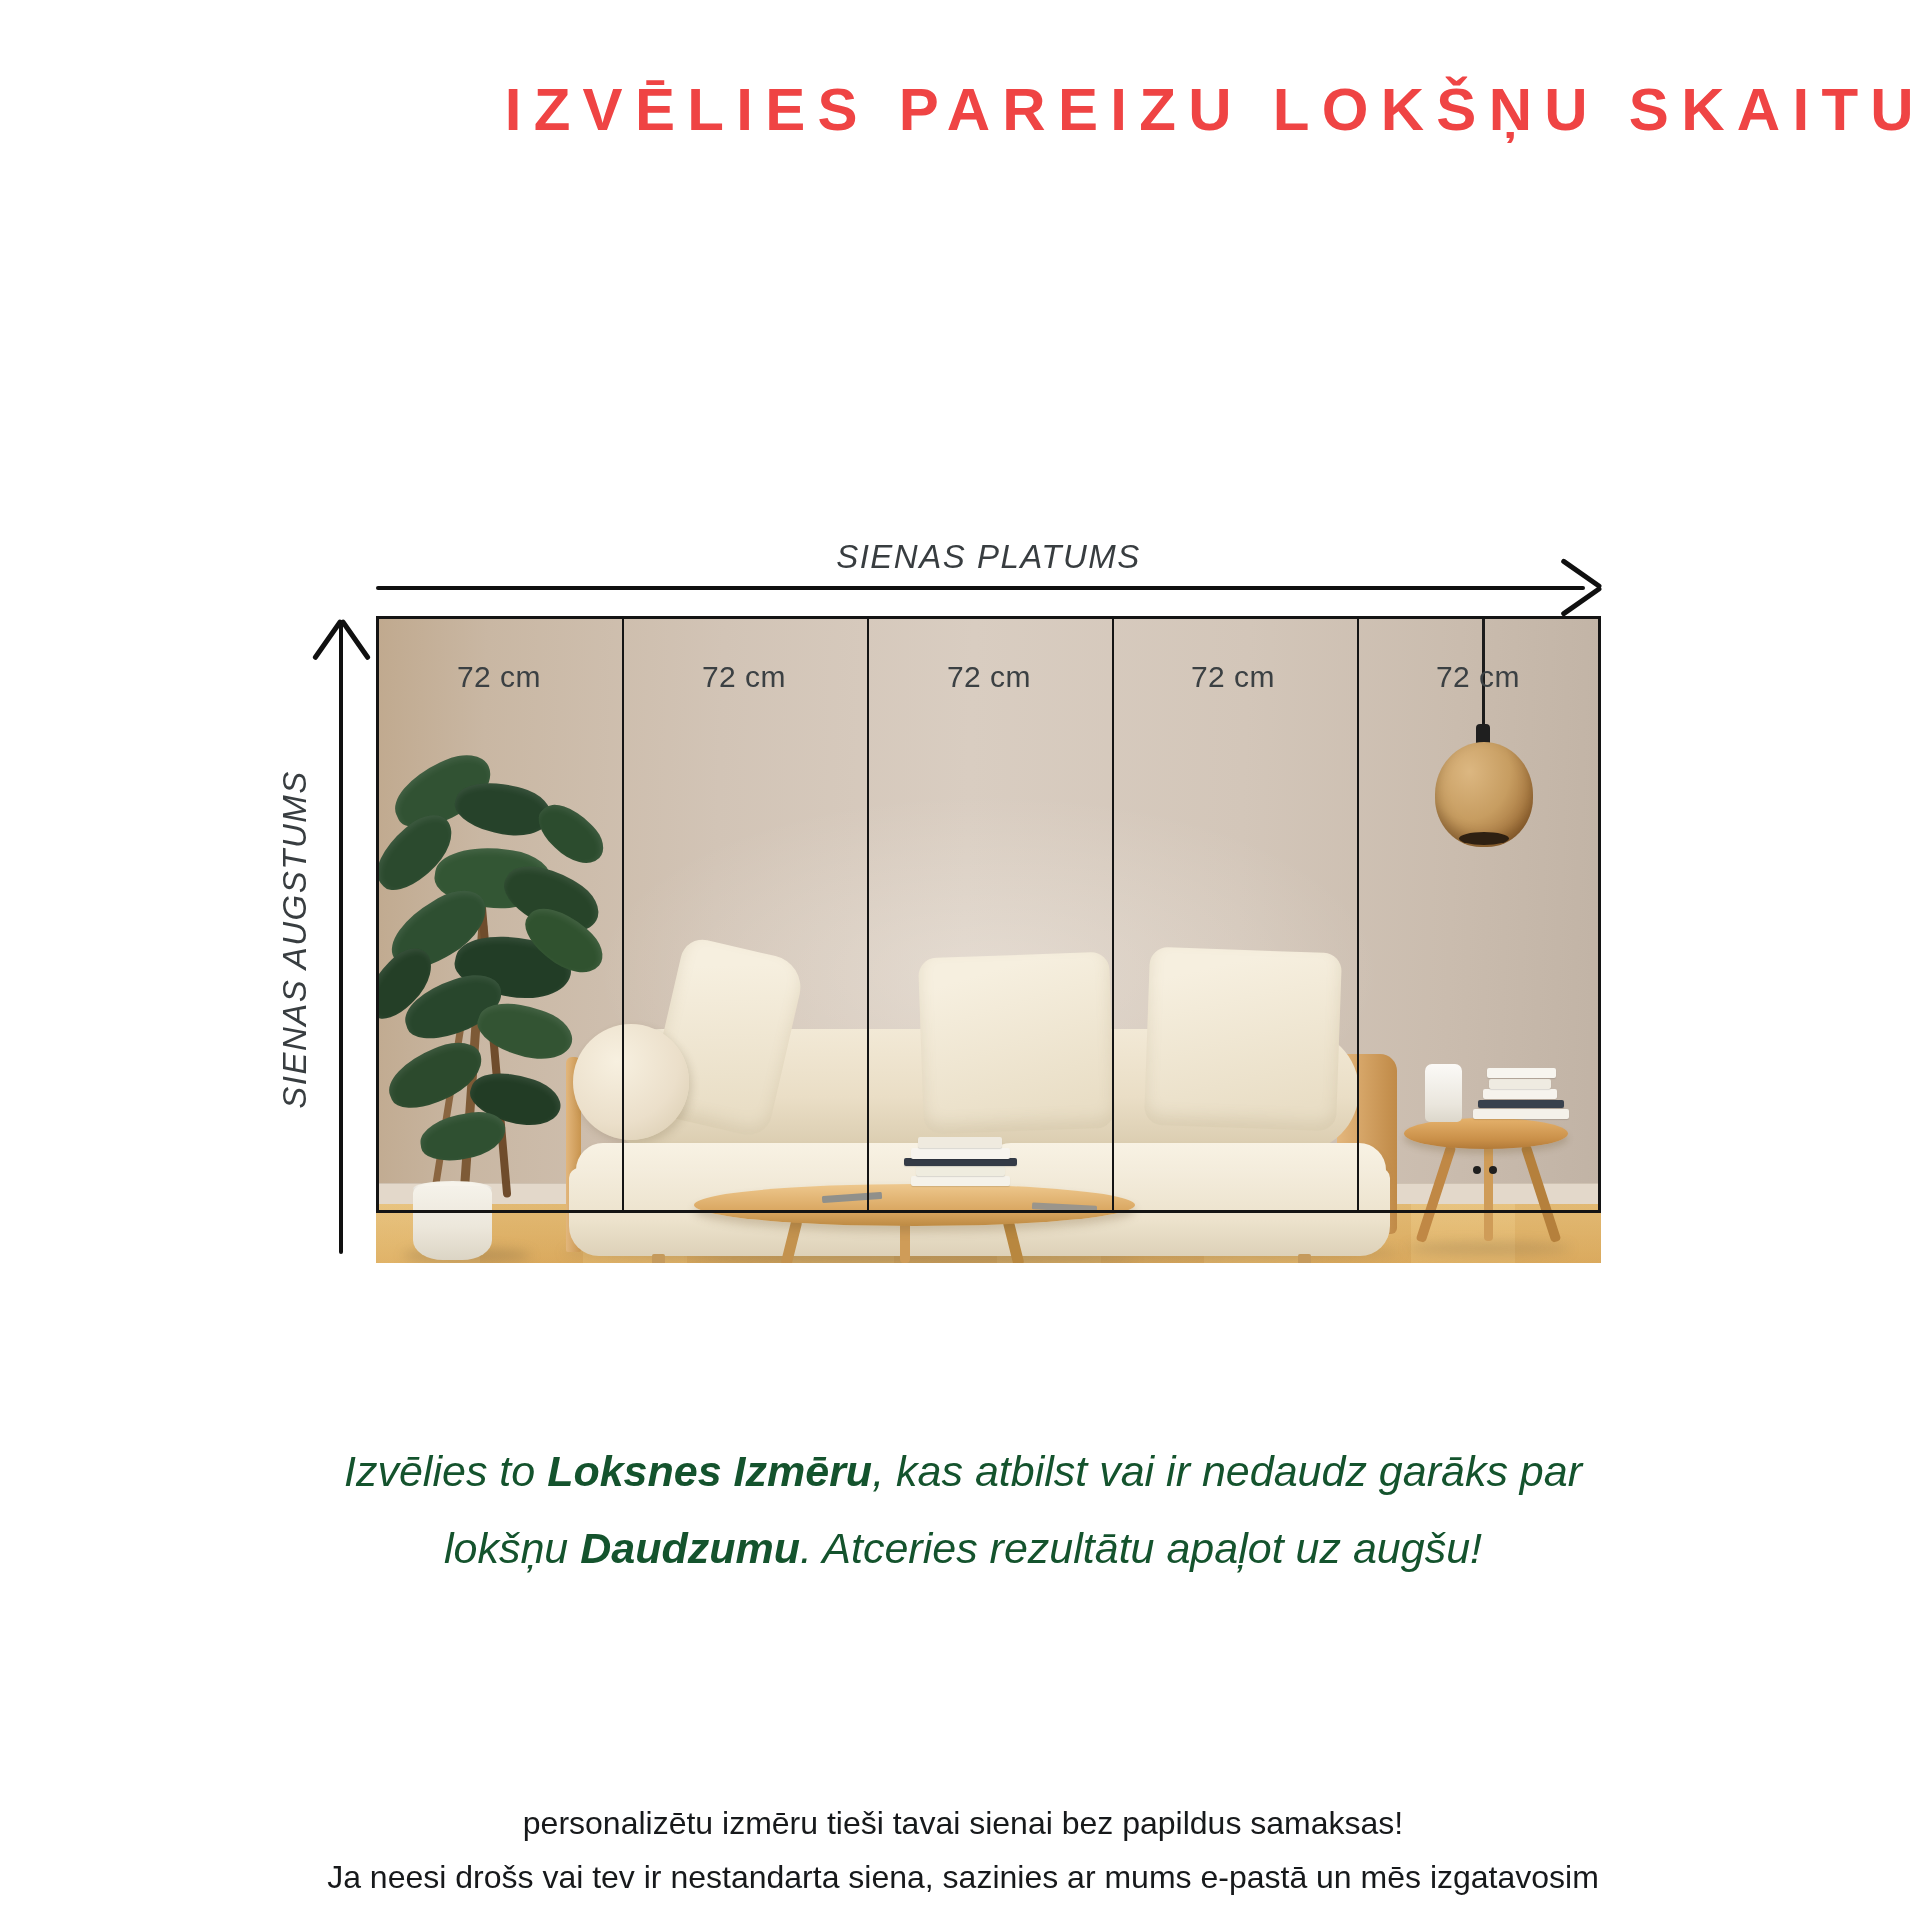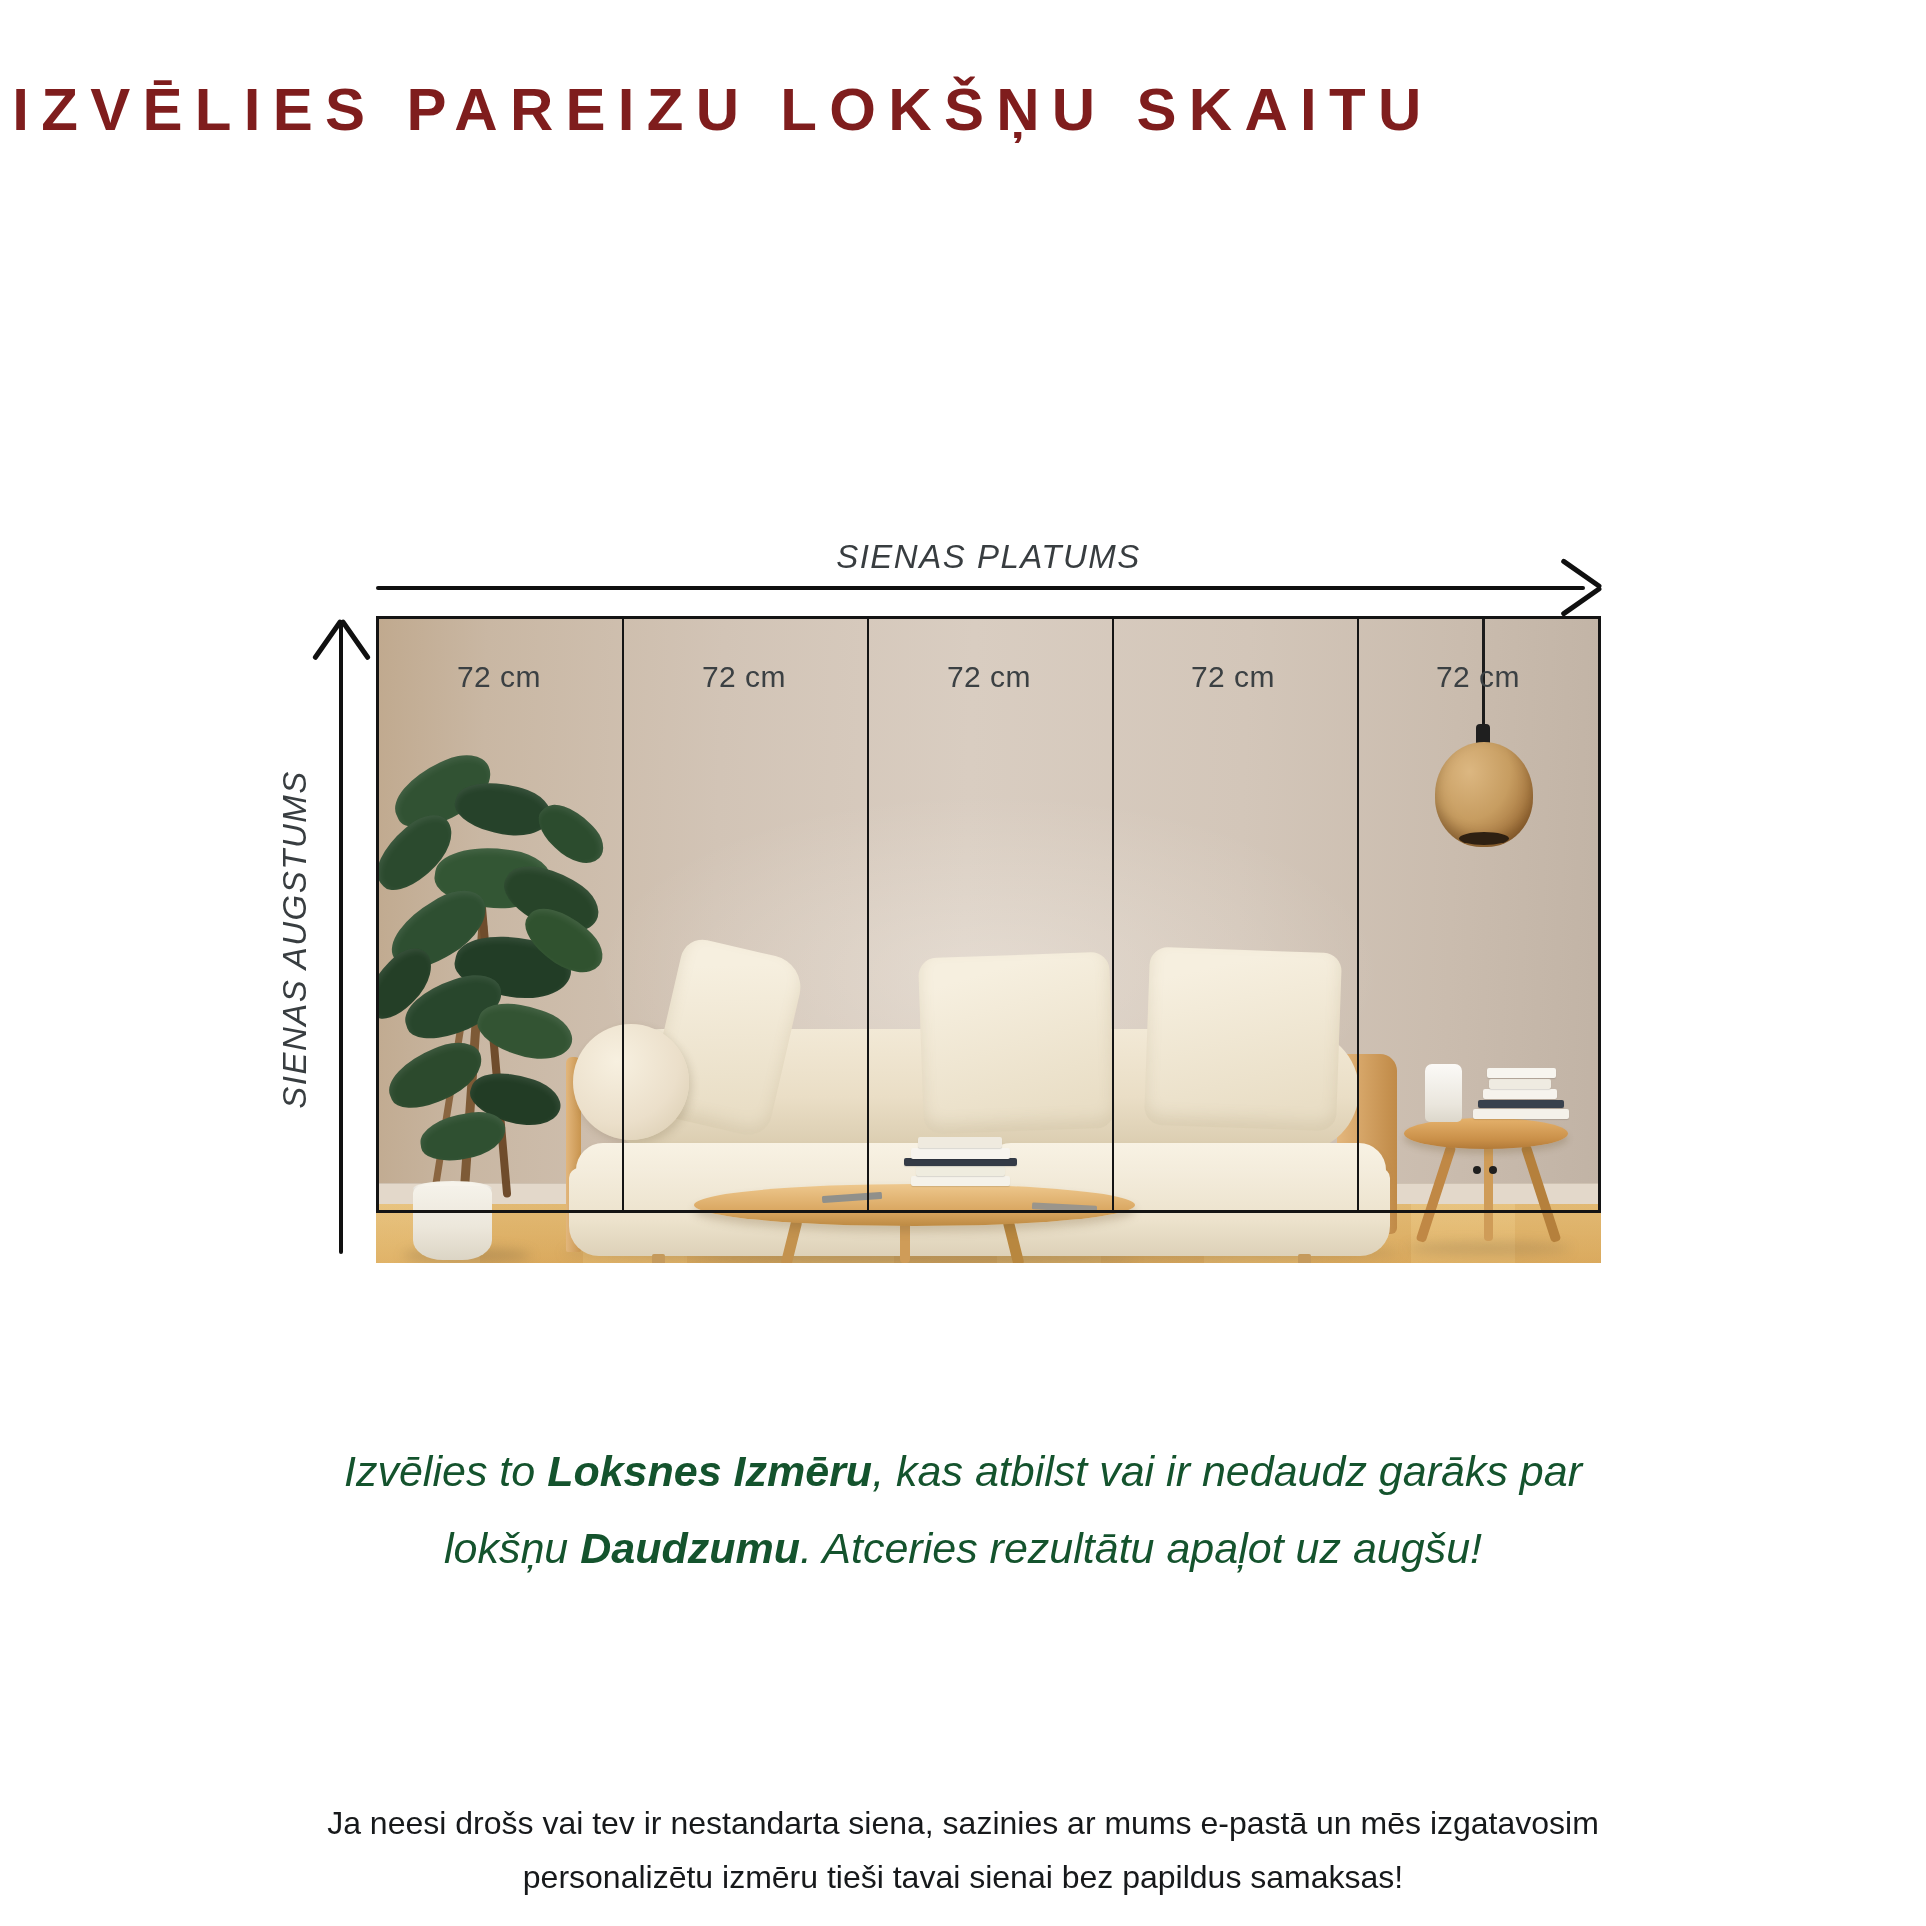--- a/index.html
+++ b/index.html
@@ -1,21 +1,21 @@
 <!DOCTYPE html>
 <html style="font-size:8px"><head>
 <meta charset="utf-8">
 <style>
   html,body{margin:0;padding:0;background:#ffffff;}
   body{width:1926px;height:1926px;position:relative;font-family:"Liberation Sans",sans-serif;color:#2e3436;}
   .canvas{position:absolute;left:0;top:0;width:1926px;height:1926px;overflow:hidden;background:#ffffff;}
 
   
-  .title{position:absolute;left:0;top:75px;width:100%;text-align:left;
-         font-size:60px;font-weight:600;letter-spacing:0.205em;text-indent:0.205em;color:#7f1d1d;}
+  .title{position:absolute;left:0;top:75px;width:100%;text-align:right;
+         font-size:60px;font-weight:600;letter-spacing:0.205em;text-indent:0.205em;color:#ef4444;}
   .subtitle{position:absolute;left:0;top:266px;width:100%;text-align:center;
             font-style:italic;font-size:41px;line-height:1.6;color:#2c3133;}
 
   
   .h-axis-label{position:absolute;left:376px;top:538px;width:1225px;text-align:center;
                 font-style:italic;font-size:33px;letter-spacing:1.5px;color:#383d40;}
   .v-axis-label{position:absolute;left:-25px;top:920px;width:641px;height:39px;text-align:center;
                 font-style:italic;font-size:33px;letter-spacing:1.5px;color:#383d40;
                 transform:rotate(-90deg);}
   .arrow-bar{position:absolute;background:#101010;border-radius:3px;}
@@ -210,18 +210,18 @@
   <div class="instructions">
     <div>
       <span>Izvēlies to </span><b>Loksnes Izmēru</b><span>, kas atbilst vai ir nedaudz garāks par</span>
     </div>
     <div>
       <span>lokšņu </span><b>Daudzumu</b><span>. Atceries rezultātu apaļot uz augšu!</span>
     </div>
   </div>
 
   <div class="footer-note">
+    <div>personalizētu izmēru tieši tavai sienai bez papildus samaksas!</div>
     <div>Ja neesi drošs vai tev ir nestandarta siena, sazinies ar mums e-pastā un mēs izgatavosim</div>
-    <div>personalizētu izmēru tieši tavai sienai bez papildus samaksas!</div>
   </div>
 
 </div>
 
 
 </body></html>

